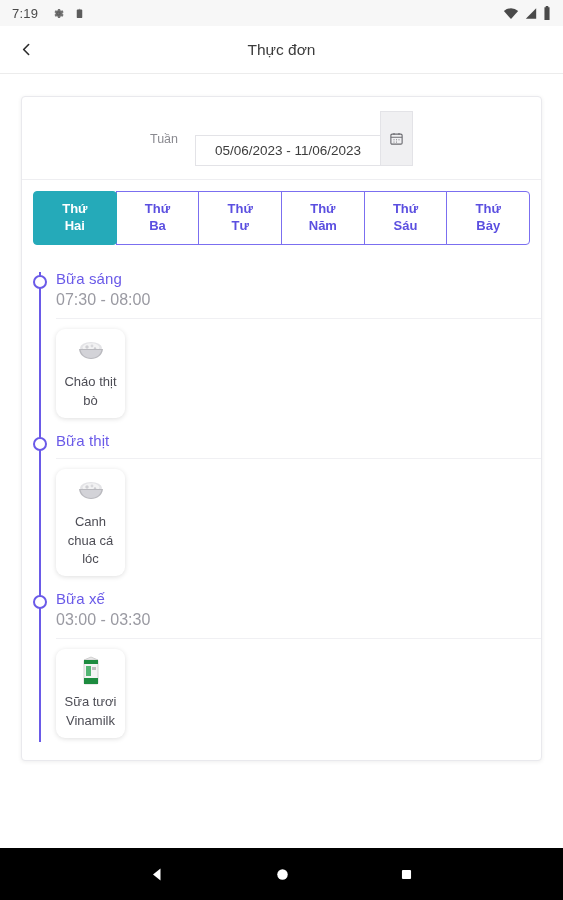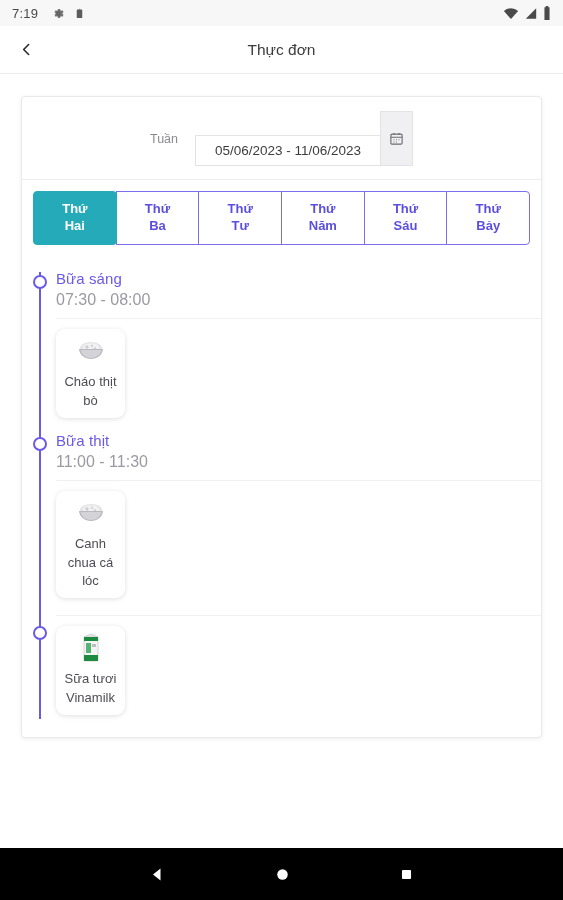--- a/index.html
+++ b/index.html
@@ -277,41 +277,44 @@
                     </svg>
                   </div>
                   <div class="dish-name">Cháo thịt bò</div>
                 </div>
               </div>
             </div>
             <div class="meal">
               <div class="dot"></div>
               <div class="meal-head">
                 <div class="meal-title">Bữa thịt</div>
-                <div class="meal-time">11:00 - 11:30</div>
               </div>
               <div class="meal-items">
                 <div class="dish">
                   <div class="dish-img">
                     <svg width="34" height="26" viewBox="0 0 34 26">
                       <ellipse cx="17" cy="10" rx="11" ry="6" fill="#e3e3e6"></ellipse>
                       <ellipse cx="17" cy="9.5" rx="8.4" ry="4.3" fill="#f2f2f3"></ellipse>
                       <circle cx="13" cy="9" r="1.7" fill="#cfcfd3"></circle>
                       <circle cx="18" cy="8" r="1.4" fill="#d8d8dc"></circle>
                       <circle cx="21" cy="10.5" r="1.2" fill="#cbcbd0"></circle>
                       <path d="M5 11c.6 6.2 5.9 10 12 10s11.4-3.8 12-10z" fill="#b9b9be"></path>
                       <path d="M6.6 12c.9 5 5.4 8 10.4 8s9.5-3 10.4-8z" fill="#d3d3d8"></path>
                     </svg>
                   </div>
                   <div class="dish-name">Canh chua cá lóc</div>
                 </div>
               </div>
             </div>
             <div class="meal">
               <div class="dot"></div>
+              <div class="meal-head">
+                <div class="meal-title">Bữa xế</div>
+                <div class="meal-time">03:00 - 03:30</div>
+              </div>
               <div class="meal-items">
                 <div class="dish">
                   <div class="dish-img">
                     <svg width="22" height="30" viewBox="0 0 22 30">
                       <rect x="4" y="4" width="14" height="24" rx="1" fill="#f4f4f4" stroke="#c8c8c8" stroke-width=".8"></rect>
                       <path d="M4 4l7-3 7 3z" fill="#e8e8e8" stroke="#c8c8c8" stroke-width=".8"></path>
                       <rect x="4" y="4" width="14" height="4" fill="#1d8b3f"></rect>
                       <rect x="4" y="22" width="14" height="6" fill="#1d8b3f"></rect>
                       <rect x="6" y="10" width="5" height="10" fill="#2aa552" opacity=".8"></rect>
                       <rect x="12" y="11" width="4" height="3" fill="#bdbdbd"></rect>

